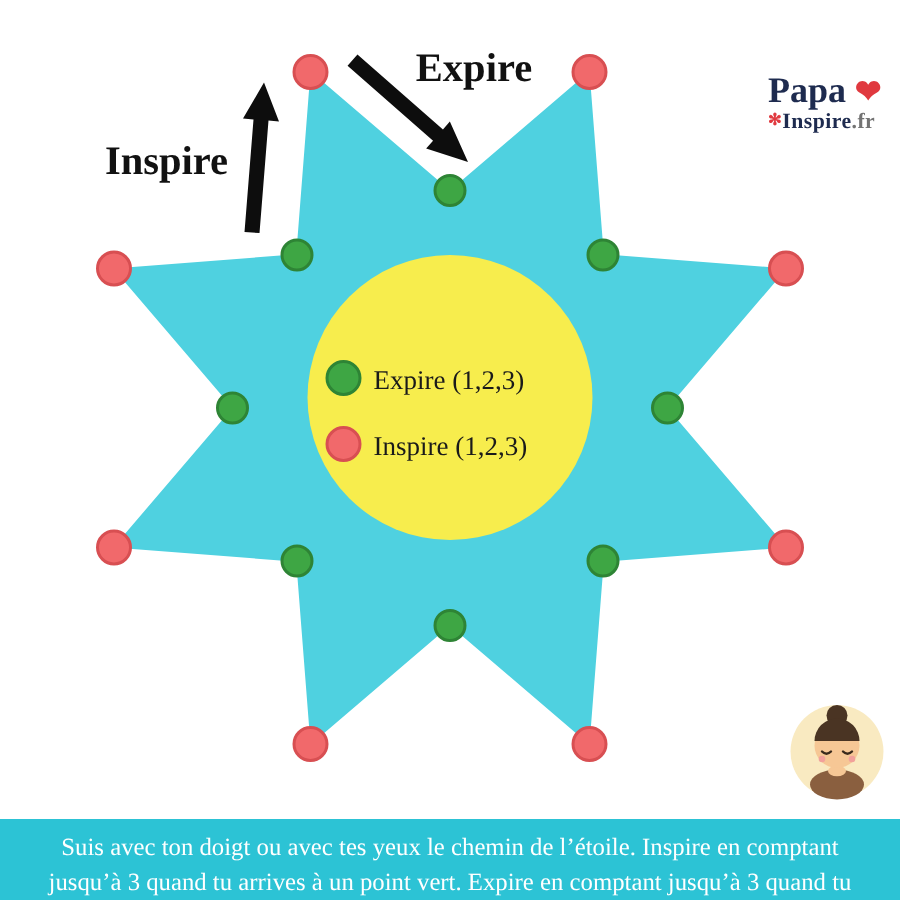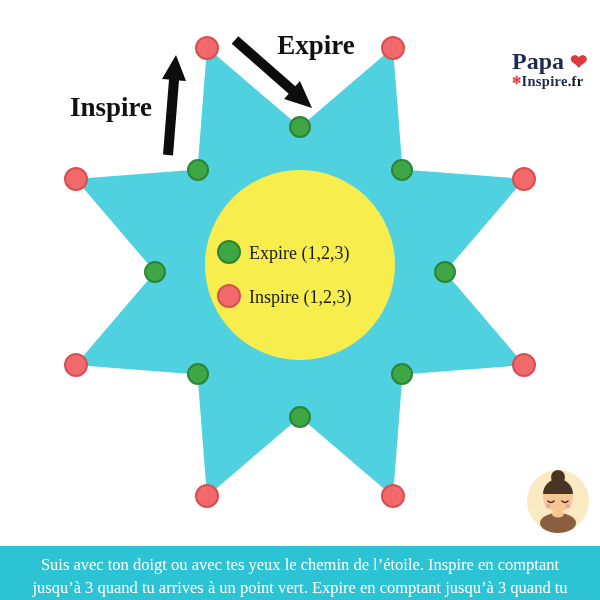--- a/index.html
+++ b/index.html
@@ -19,21 +19,21 @@
     font-family:"Liberation Serif",serif;font-size:18px;fill:#1a1a1a;
   }
   .logo{
     position:absolute;left:478px;top:48px;width:118px;
     font-family:"Liberation Serif",serif;color:#1e2b4f;line-height:1.1;margin-left:34px;
   }
   .logo-line1{font-size:24px;font-weight:700;}
   .logo-line1 .heart{color:#e0393f;font-size:21px;}
   .logo-line2{font-size:14.5px;font-weight:700;letter-spacing:.3px;}
   .logo-line2 .flower{color:#e0393f;font-size:11px;vertical-align:2px;}
-  .logo-line2 .fr{color:#0f172a;}
+  .logo-line2 .fr{color:#737373;}
   .footer{
     position:absolute;left:0;bottom:0;width:600px;height:54px;
     background:#2cc3d5;box-sizing:border-box;padding:8px 26px 16px 26px;
   }
   .footer p{
     margin:0;font-family:"Liberation Serif",serif;font-size:16.5px;
     line-height:1.38;color:#ffffff;text-align:center;
   }
 </style>
 </head>

